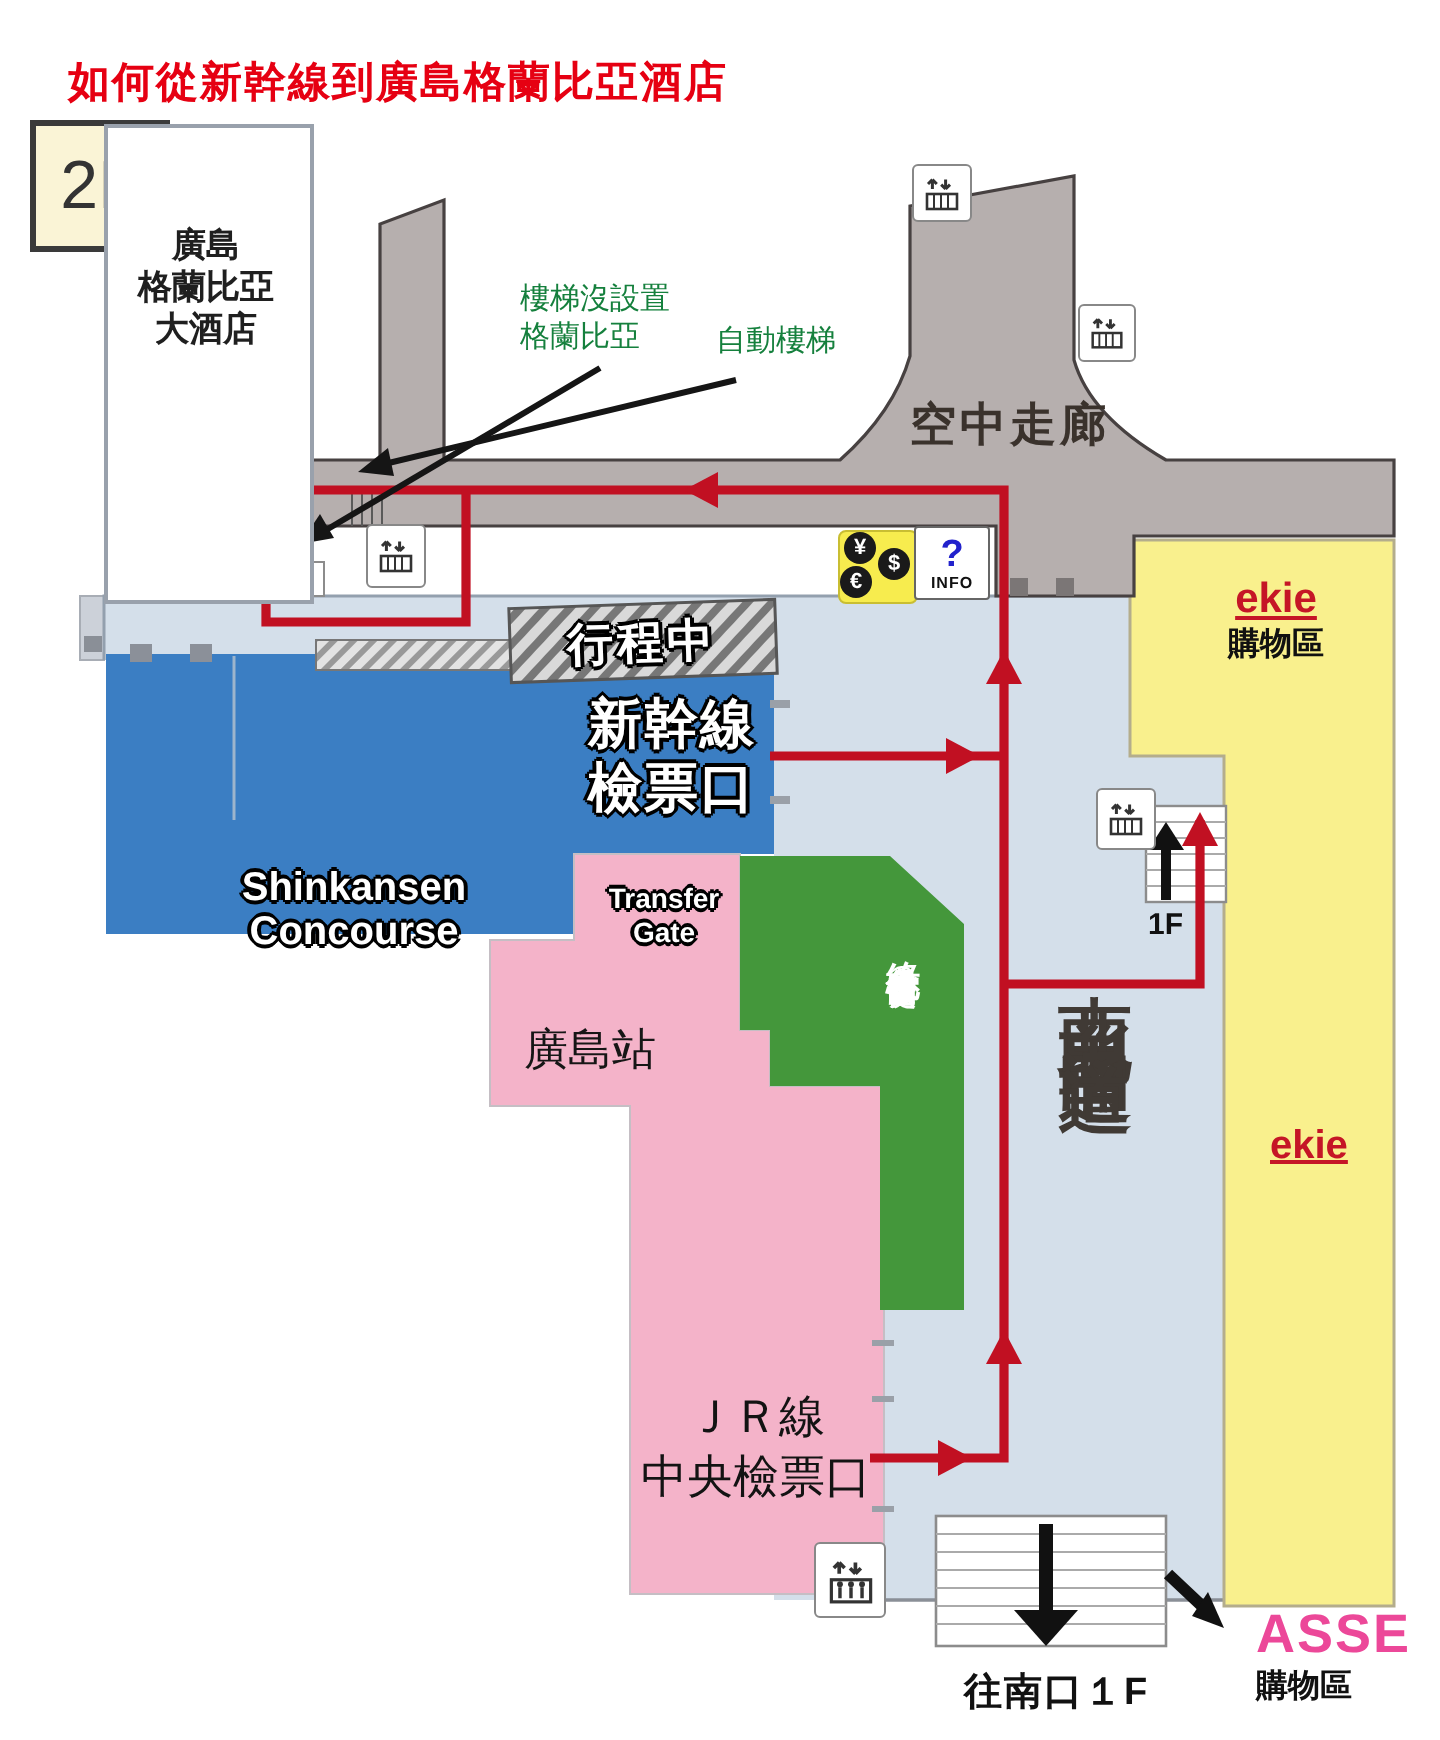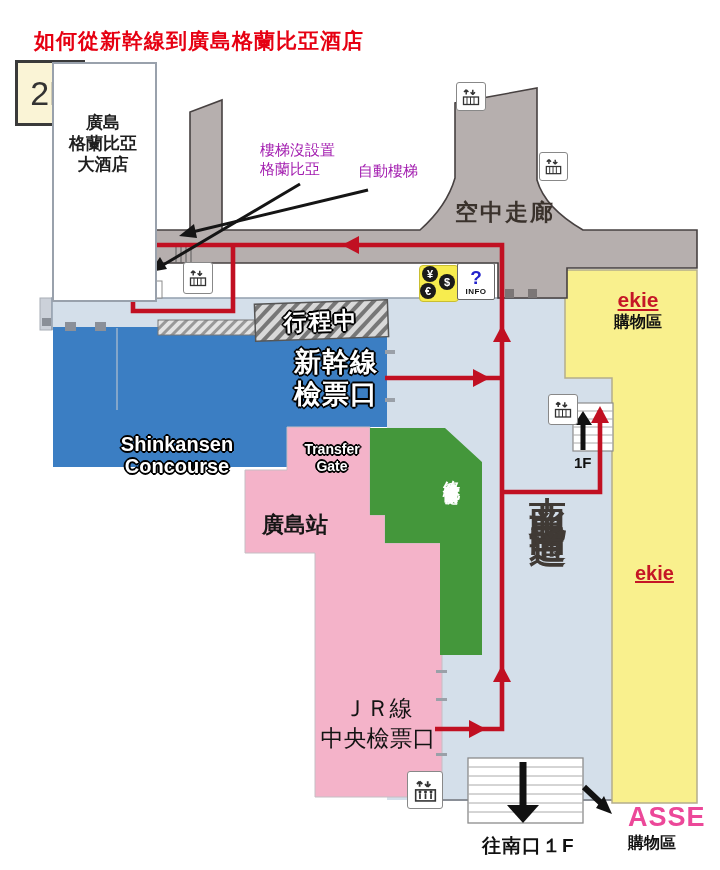--- a/index.html
+++ b/index.html
@@ -11,27 +11,27 @@
         -1px -1px #000,1px 1px #000,1px -1px #000,-1px 1px #000;}
   .ctr{text-align:center;white-space:normal;}
   .vert{writing-mode:vertical-rl;}
   .title{font-size:21px;font-weight:bold;color:#e60012;letter-spacing:1px;}
   .badge2f{position:absolute;left:15px;top:60px;width:64px;height:60px;background:#faf4d6;
            border:3px solid #3a3a3a;display:flex;align-items:center;justify-content:center;
            font-size:34px;color:#333;}
   .hotelbox{position:absolute;left:52px;top:62px;width:101px;height:236px;background:#fff;
             border:2px solid #99a1ac;}
   .hname{font-size:17px;font-weight:600;line-height:21px;color:#1f1f1f;}
-  .note{font-size:15px;line-height:19px;color:#a21caf;}
+  .note{font-size:15px;line-height:19px;color:#15803d;}
   .sky{font-size:23px;font-weight:600;color:#3a322c;letter-spacing:2px;}
   .prog{font-size:23px;font-weight:bold;letter-spacing:2px;transform:rotate(-2deg);}
   .gate{font-size:27px;font-weight:bold;line-height:32px;letter-spacing:1px;}
   .conc{font-size:20px;font-weight:bold;line-height:22px;margin-top:48px;}
   .tg{font-size:14px;font-weight:bold;line-height:17px;}
-  .station{font-size:22px;font-weight:700;}
+  .station{font-size:22px;font-weight:400;}
   .gw{font-size:17px;font-weight:600;color:#fff;letter-spacing:3px;}
   .gw .sub{font-size:13px;letter-spacing:1px;}
   .passage{font-size:37px;font-weight:bold;color:#403a35;letter-spacing:7px;}
   .ekie{font-size:21px;font-weight:bold;color:#c51626;text-decoration:underline;}
   .shopsub{font-size:16px;font-weight:bold;color:#111;}
   .f1{font-size:15px;font-weight:bold;color:#111;}
   .jr{font-size:23px;line-height:30px;color:#131313;}
   .south{font-size:19px;font-weight:bold;color:#111;letter-spacing:1px;margin-left:16px;}
   .asse{font-size:27px;font-weight:bold;color:#ec4899;letter-spacing:1px;}
   .icon{position:absolute;background:#fff;border:1.5px solid #888;border-radius:3px;

